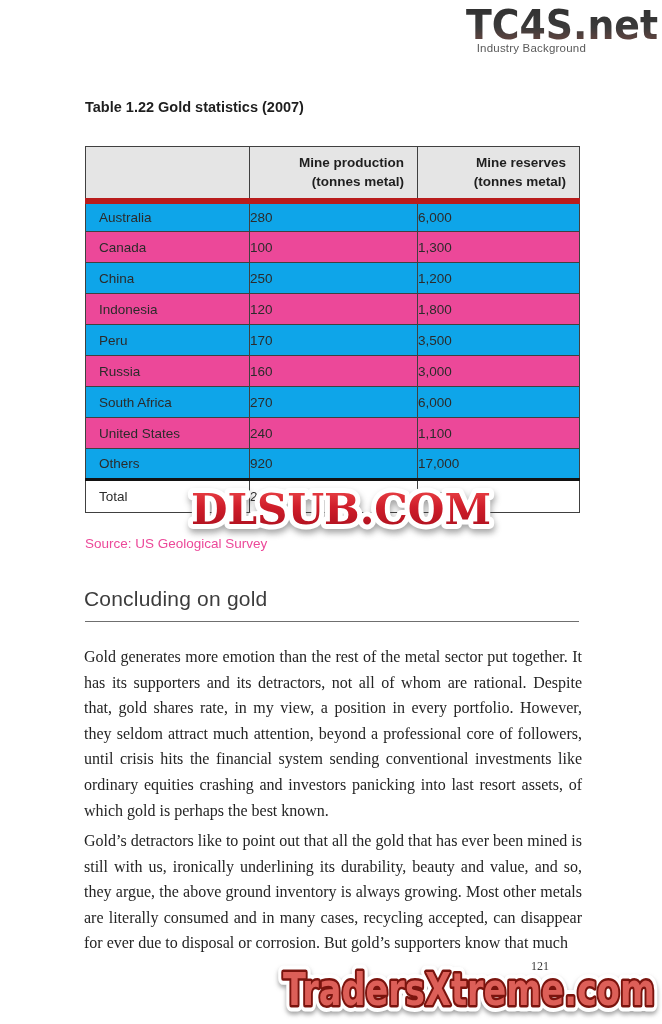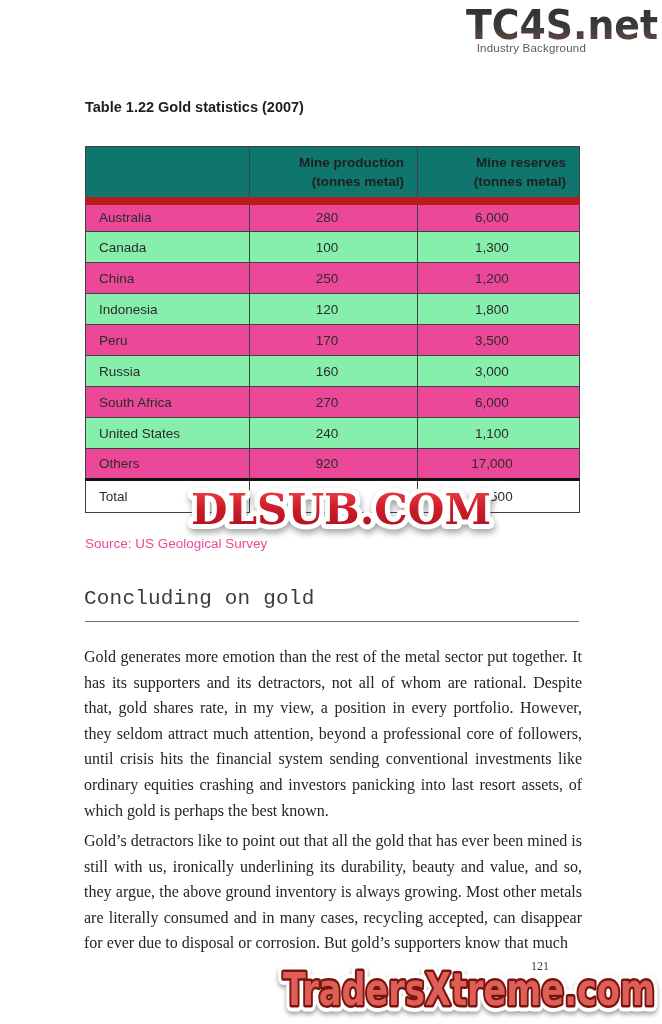--- a/index.html
+++ b/index.html
@@ -11,36 +11,36 @@
 
   .running-head { position:absolute; top:42px; left:4px; width:582px; text-align:right;
     font-size:11.5px; color:#5a5a5a; letter-spacing:.2px; }
 
   .table-caption { position:absolute; top:99px; left:85px; font-size:14.5px; font-weight:bold; color:#1e1e1e; }
 
   table.gold { position:absolute; top:146px; left:85px; width:494px; border-collapse:collapse;
     font-size:13.5px; color:#2b2b2b; table-layout:fixed; }
   table.gold col.c1 { width:164px; } table.gold col.c2 { width:168px; } table.gold col.c3 { width:162px; }
   table.gold th, table.gold td { border:1px solid #404040; }
-  table.gold th { background:#0f766e; height:54px; vertical-align:middle; text-align:right;
+  table.gold th { background:#e5e5e5; height:54px; vertical-align:middle; text-align:right;
     padding-right:13px; font-weight:bold; line-height:19px; font-size:13.5px; color:#1f1f1f;
-    border-bottom:8px solid #b91c1c; }
-  table.gold td { height:31px; background:#ec4899; }
+    border-bottom:6px solid #b91c1c; }
+  table.gold td { height:31px; background:#0ea5e9; }
   table.gold td.country { text-align:left; padding-left:13px; }
-  table.gold td.num { text-align:center; padding-right:13px; }
-  table.gold tr.alt td { background:#86efac; }
+  table.gold td.num { text-align:left; padding-right:13px; }
+  table.gold tr.alt td { background:#ec4899; }
   table.gold tr.total td { border-top:3px solid #121212; height:33px; background:#ffffff; }
 
   .dlsub-svg { position:absolute; left:183px; top:476px; width:316px; height:66px;
     filter:drop-shadow(1px 4px 3px rgba(60,60,60,.45)); }
 
   .source-note { position:absolute; top:536px; left:85px; font-size:13.5px; color:#ec4899; }
 
   .section-heading { position:absolute; top:587px; left:84px; font-size:21px; font-weight:400;
-    color:#3c3c3c; letter-spacing:.2px;font-family:Liberation Mono, monospace; }
+    color:#3c3c3c; letter-spacing:.2px; }
   .heading-rule { position:absolute; top:621px; left:85px; width:494px; height:1px; background:#6f6f6f; }
 
   .body-para { position:absolute; left:84px; width:498px; font-family:"Liberation Serif", serif;
     font-size:16px; line-height:25.6px; text-align:justify; color:#242424; }
   .para-1 { top:644px; }
   .para-2 { top:828px; }
 
   .page-number { position:absolute; top:959px; left:500px; width:80px; text-align:center;
     font-family:"Liberation Serif", serif; font-size:12px; color:#3a3a3a; }
 

